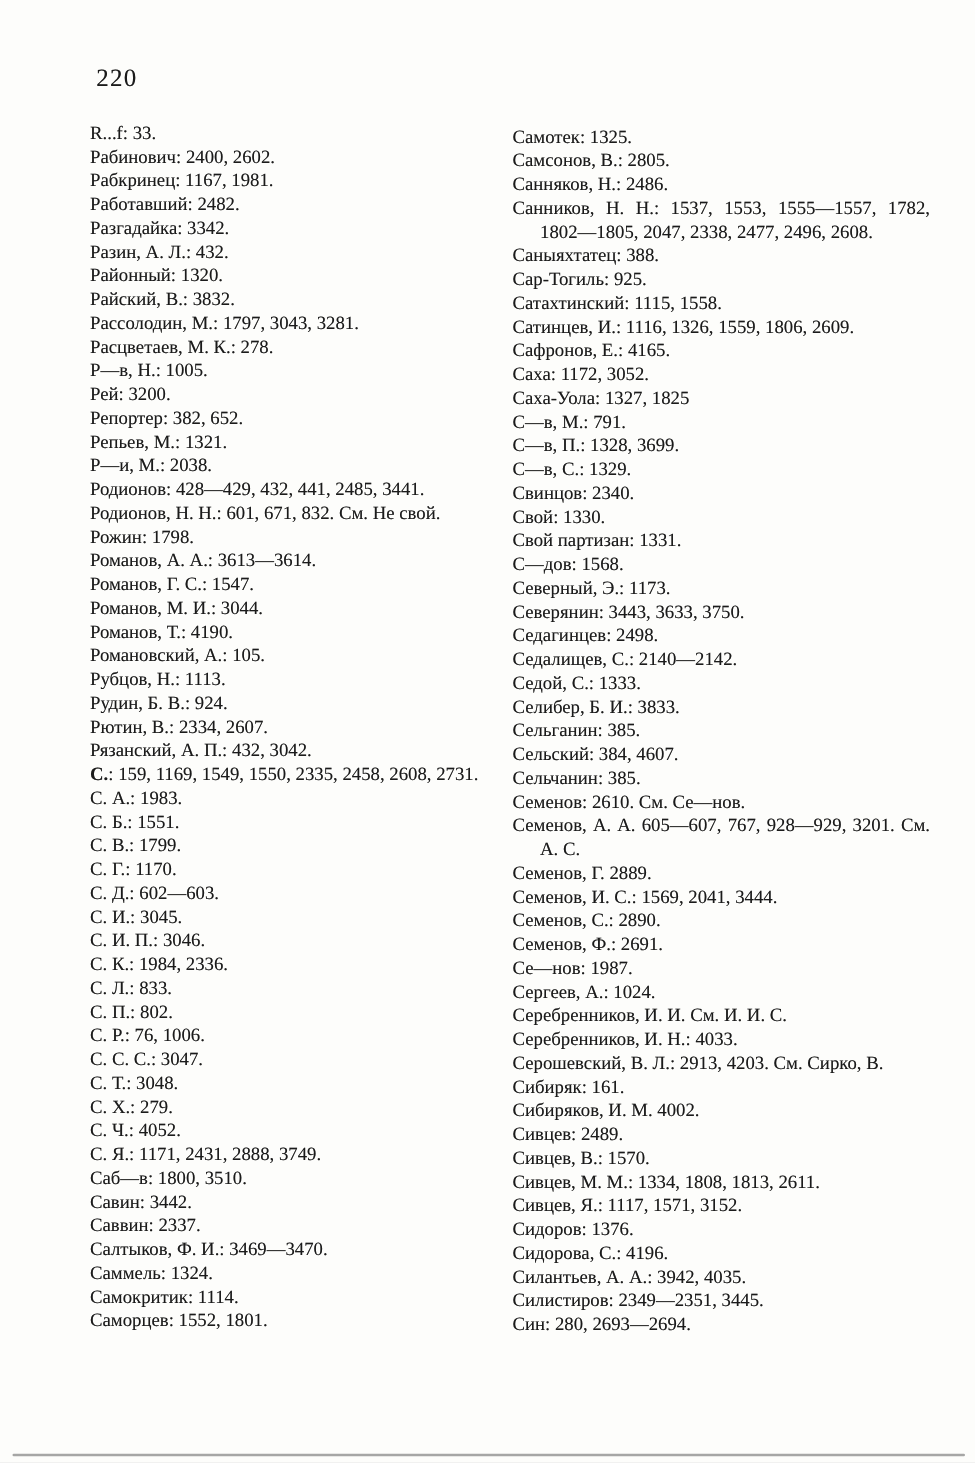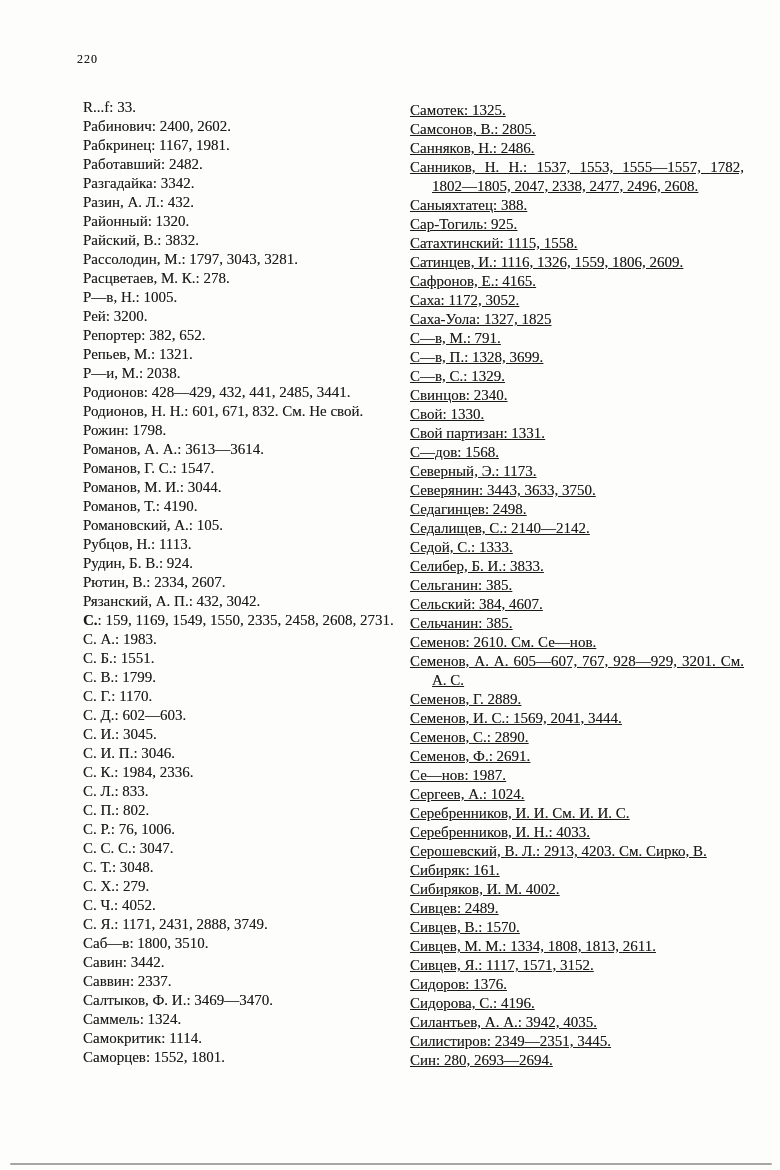--- a/index.html
+++ b/index.html
@@ -10,32 +10,32 @@
     background: #fdfdfb;
     font-family: "Liberation Serif", "DejaVu Serif", serif;
     color: #1b1b1b;
     overflow: hidden;
     text-shadow: 0 0 0.5px rgba(20,20,20,0.45); 
   }
   .page-number {
     position: absolute;
     left: 77px;
     top: 52px;
-    font-size: 12px;
+    font-size: 20px;
     letter-spacing: 1px;
   }
   .col {
     position: absolute;
     top: 98px;
     font-size: 15px;
     line-height: 19px;
     text-align: justify;
   }
-  .col-left  { left: 72px;  width: 326px; margin-left: 11px; }
-  .col-right { left: 410px; width: 334px; top: 101px; text-decoration: underline; }
+  .col-left  { left: 72px;  width: 326px; }
+  .col-right { left: 410px; width: 334px; top: 101px; }
   .entry {
     padding-left: 22px;   
     text-indent: -22px;
   }
   .entry b { font-weight: bold; }
   .scan-edge-bottom {
     position: absolute;
     left: 10px;
     right: 8px;
     bottom: 5px;

